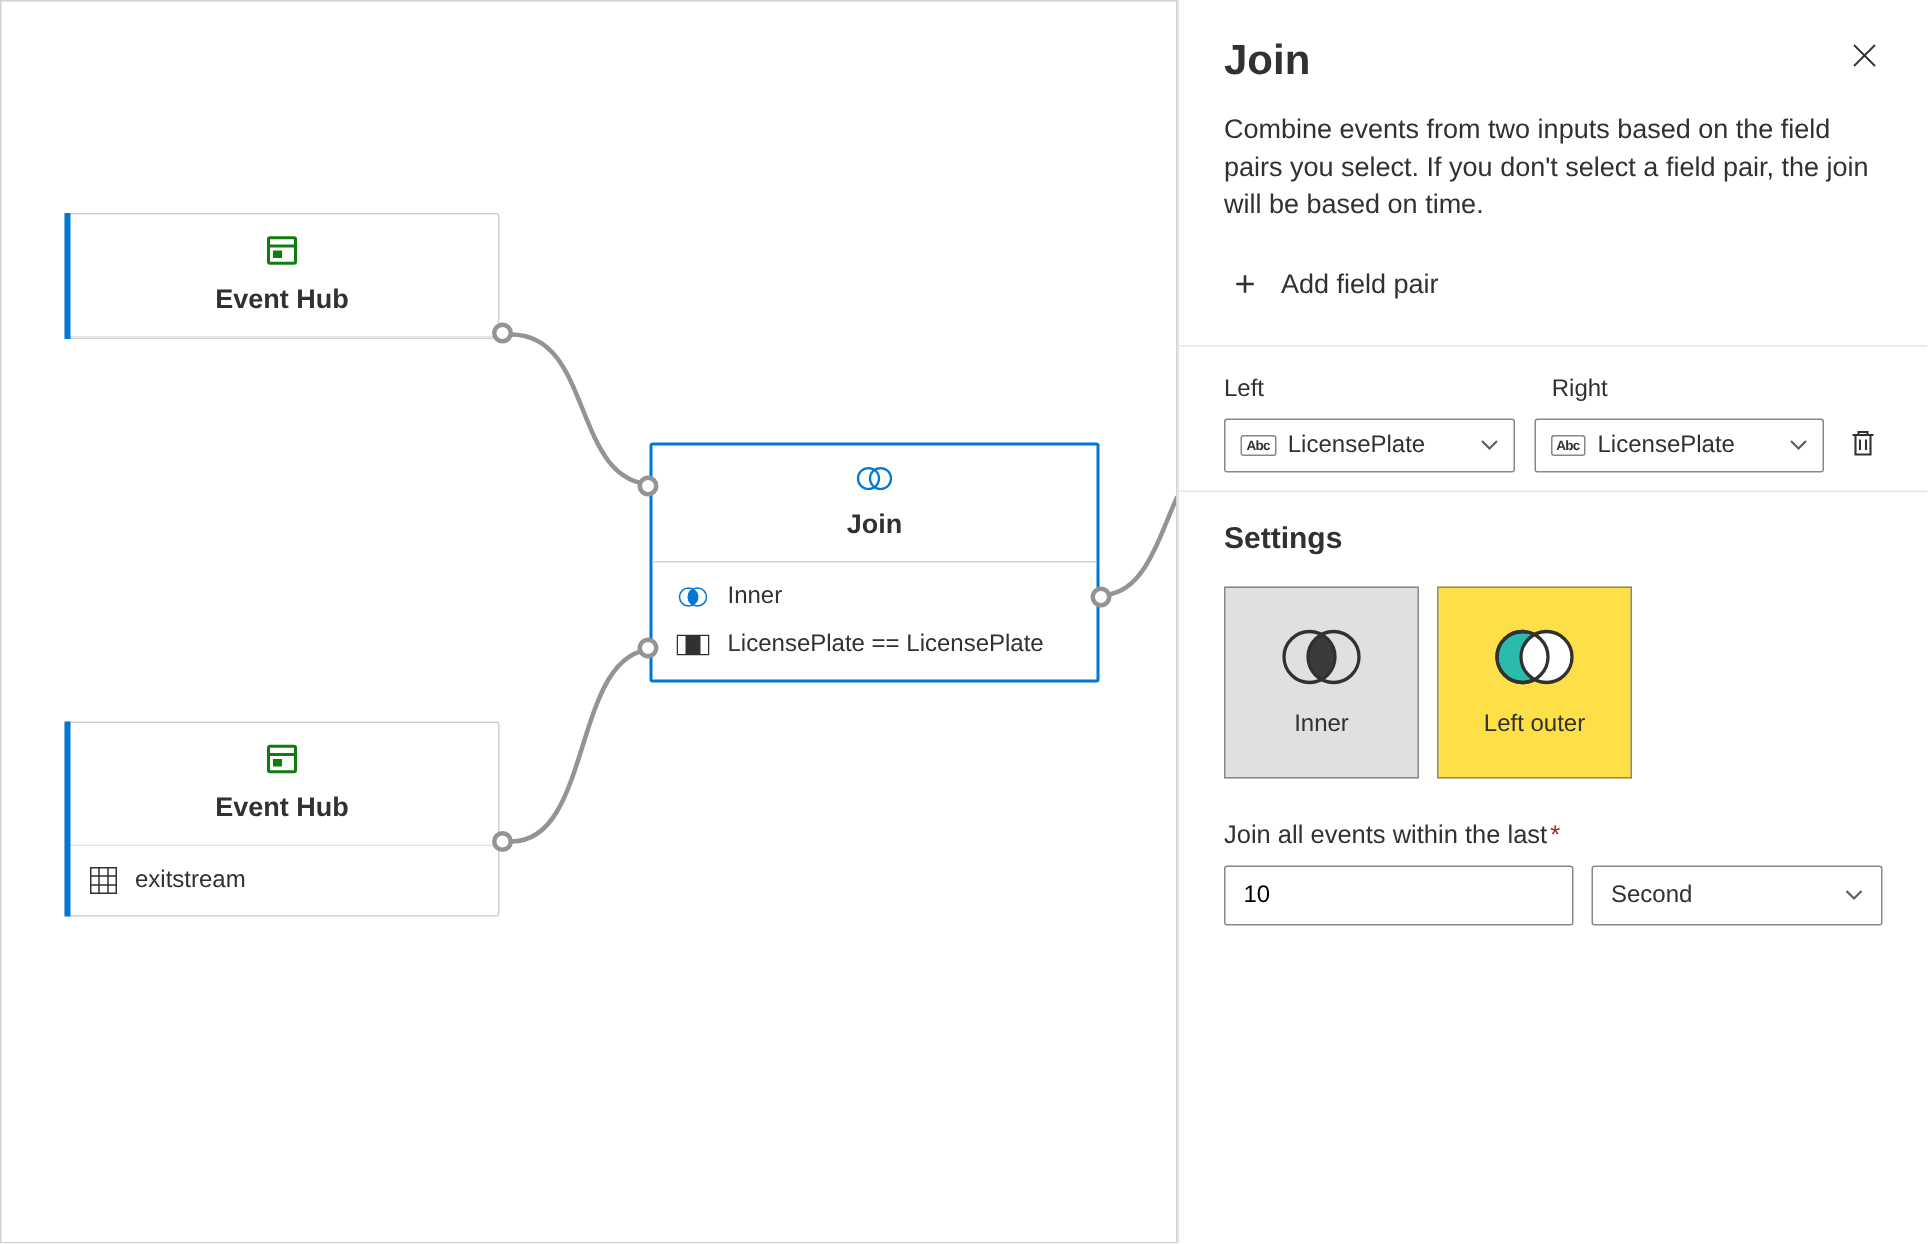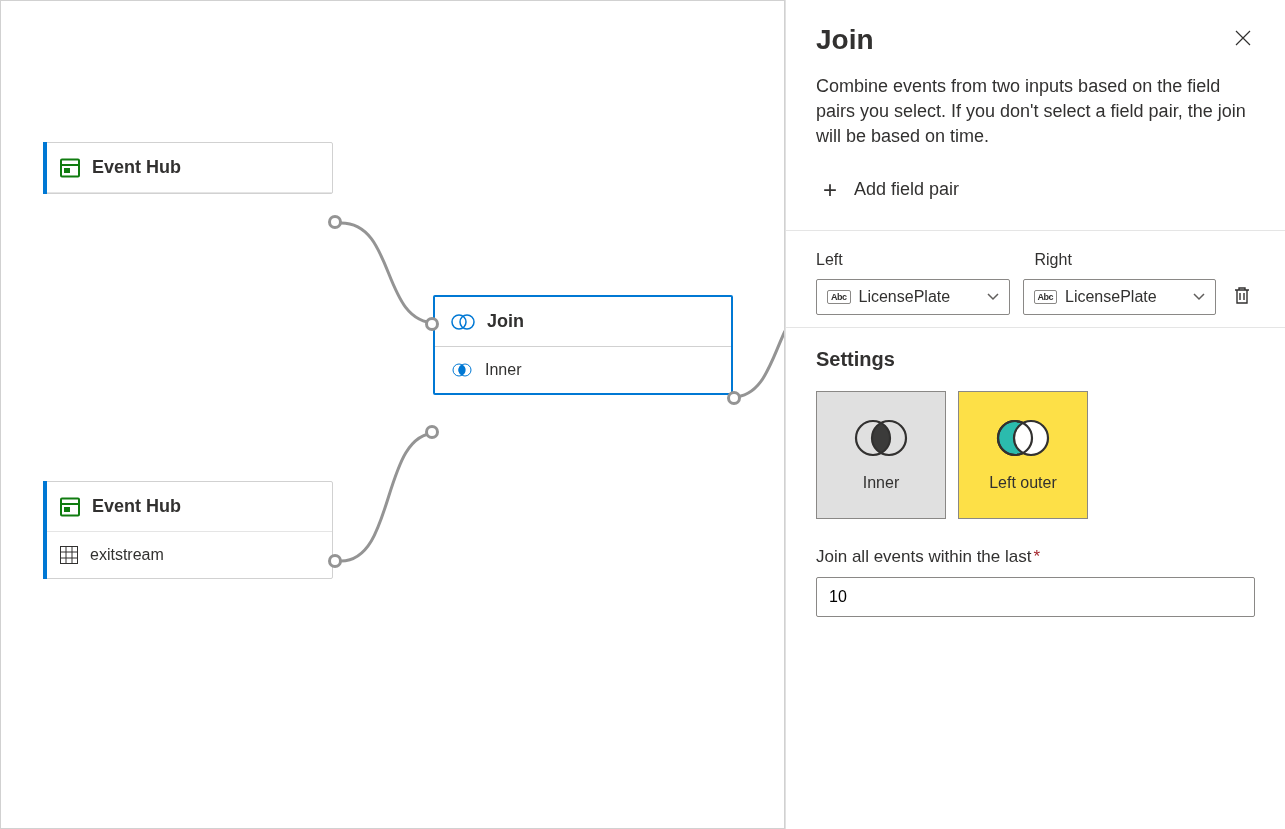--- a/index.html
+++ b/index.html
@@ -35,20 +35,21 @@
   }
   .node.selected { border: 2px solid #0078d4; }
   .node-header {
     display: flex;
     align-items: center;
     gap: 12px;
     padding: 14px 16px;
     border-bottom: 1px solid #e5e5e5;
     font-weight: 600;
     font-size: 18px;
+    flex-direction: column;
   }
   .node.selected .node-header { border-bottom: 1px solid #d1d1d1; }
   .node-body { padding: 14px 16px; display: flex; flex-direction: column; gap: 14px; }
   .node-row { display: flex; align-items: center; gap: 12px; font-size: 16px; }
   .accent-bar {
     position: absolute; left: -1px; top: -1px; bottom: -1px; width: 4px;
     background: #0078d4;
   }
   .port {
     position: absolute;
@@ -186,20 +187,27 @@
     </div>
     <div class="node-body">
       <div class="node-row">
         <svg class="icon-svg jt-icon" viewBox="0 0 22 14">
           <circle cx="8" cy="7" r="6" fill="#fff" stroke="#0078d4" stroke-width="1"></circle>
           <circle cx="14" cy="7" r="6" fill="#fff" stroke="#0078d4" stroke-width="1"></circle>
           <path d="M 11 1.5 A 6 6 0 0 1 11 12.5 A 6 6 0 0 1 11 1.5 Z" fill="#0078d4"></path>
         </svg>
         <span>Inner</span>
       </div>
+      <div class="node-row">
+        <svg class="icon-svg col-icon" viewBox="0 0 22 14">
+          <rect x="0.5" y="0.5" width="21" height="13" fill="none" stroke="#323130"></rect>
+          <rect x="6" y="0.5" width="10" height="13" fill="#323130"></rect>
+        </svg>
+        <span>LicensePlate == LicensePlate</span>
+      </div>
     </div>
     <div class="port" style="left:-10px; top:20px;"></div>
     <div class="port" style="left:-10px; top:128px;"></div>
     <div class="port" style="right:-10px; top:94px;"></div>
   </div>
 
 </div>
 
 <div class="panel">
   <div class="panel-title-row">
@@ -277,14 +285,22 @@
       </svg>
       <span>Left outer</span>
     </div>
   </div>
 
   <div class="time-label">
     <span>Join all events within the last</span><span class="req">*</span>
   </div>
   <div class="time-row">
     <input class="text-input" value="10" style="">
+    <div class="unit-select">
+      <span>Second</span>
+      <span class="chevron">
+        <svg width="12" height="8" viewBox="0 0 12 8">
+            <path d="M1 1 L6 6 L11 1" fill="none" stroke="#605e5c" stroke-width="1.5"></path>
+          </svg>
+      </span>
+    </div>
   </div>
 </div>
 
 </body></html>

